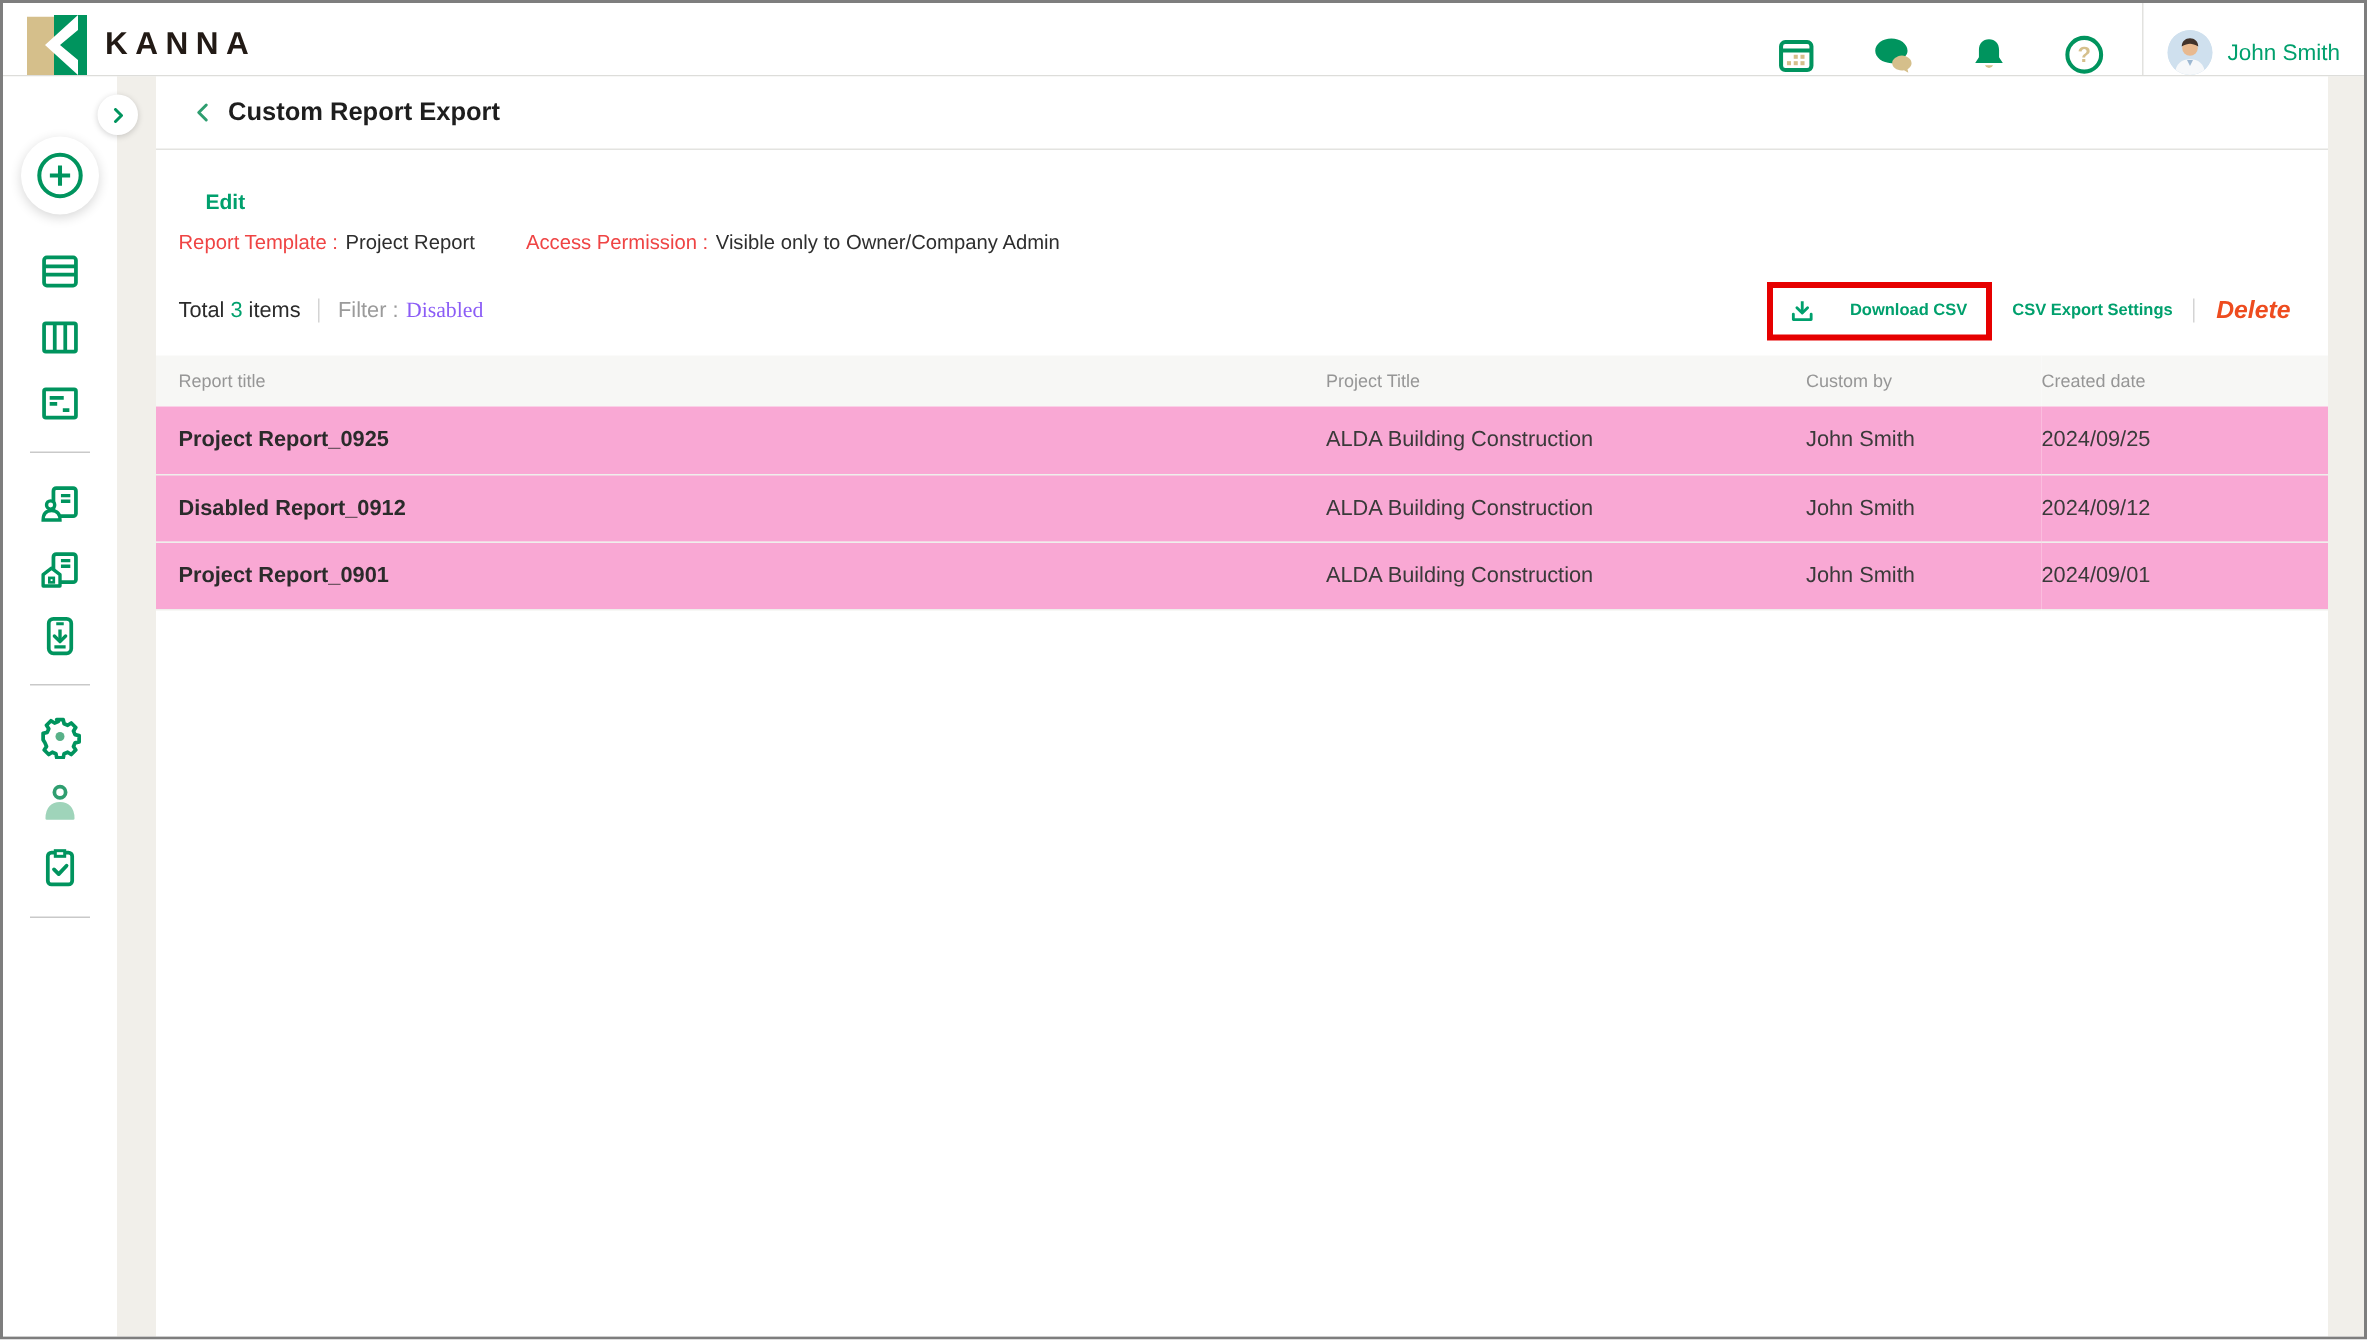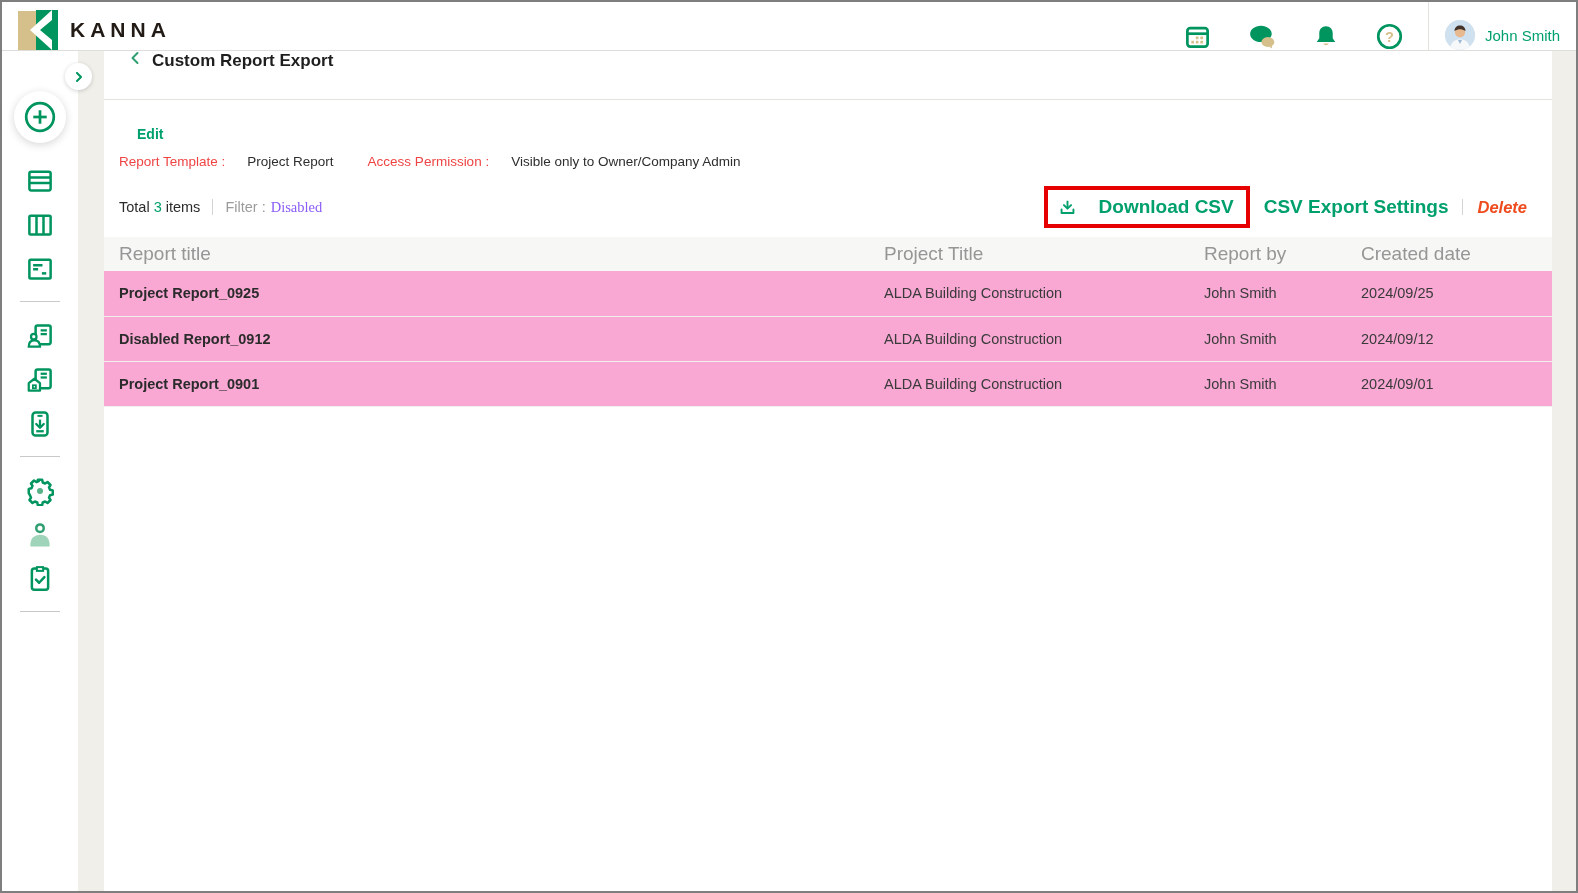--- a/index.html
+++ b/index.html
@@ -27,47 +27,47 @@
   .content { flex:1; background:#fff; display:flex; flex-direction:column; }
 
   
   .fab { width:52px; height:52px; border-radius:50%; background:#fff; box-shadow:0 2px 8px rgba(0,0,0,.16); display:flex; align-items:center; justify-content:center; margin-top:40px; cursor:pointer; border:none; }
   .side-item { width:44px; height:44px; display:flex; align-items:center; justify-content:center; cursor:pointer; background:none; border:none; }
   .side-group { display:flex; flex-direction:column; align-items:center; margin-top:16px; }
   .side-divider { width:40px; height:1px; background:#c9c9c9; margin:10px 0; }
   .toggle-btn { position:absolute; left:63px; top:61px; width:27px; height:27px; border-radius:50%; background:#fff; box-shadow:0 1px 4px rgba(0,0,0,.18); display:flex; align-items:center; justify-content:center; cursor:pointer; border:none; z-index:5; }
 
   
-  .breadcrumb-row { height:49px; display:flex; padding-left:25px; border-bottom:1px solid #e3e3e0; }
+  .breadcrumb-row { height:49px; display:flex; align-items:center; padding-left:25px; border-bottom:1px solid #e3e3e0; }
   .breadcrumb-label { font-size:17px; font-weight:bold; color:#1e1e1e; margin-left:12px; }
 
   
   .report-head { padding:26px 25px 0 15px; }
   .title-row { display:flex; align-items:baseline; }
   .report-title { font-size:23px; font-weight:bold; color:#1f1f1f; }
   .edit-link { font-size:14px; font-weight:bold; color:#00a06d; margin-left:18px; cursor:pointer; text-decoration:none; }
   .meta-row { display:flex; gap:34px; margin-top:12px; font-size:13.5px; }
   .meta-label { color:#ef4444; }
-  .meta-value { color:#2e2e2e; margin-left:22px; }
+  .meta-value { color:#2e2e2e; margin-left:5px; }
 
   
   .toolbar { display:flex; align-items:center; justify-content:space-between; padding:0 25px 0 15px; margin-top:14px; height:48px; }
   .toolbar-left { display:flex; align-items:center; font-size:14.5px; gap:12px; }
   .count-num { color:#00a06d; margin:0 4px; }
   .vbar { width:1px; height:16px; background:#d4d4d4; display:inline-block; }
   .filter-label { color:#9b9b9b; }
   .filter-value { color:#8b5cf6; margin-left:5px;font-family:Liberation Serif, serif; }
   .toolbar-right { display:flex; align-items:center; gap:14px; }
   .highlight-box { border:4px solid #e60000; padding:6px 12px 6px 10px; display:flex; align-items:center; }
-  .btn-green { display:flex; align-items:center; gap:22px; color:#00a06d; font-size:19px; font-weight:bold; background:none; border:none; cursor:pointer; font-family:inherit; }
+  .btn-green { display:flex; align-items:center; gap:22px; color:#00a06d; font-size:11px; font-weight:bold; background:none; border:none; cursor:pointer; font-family:inherit; }
   .btn-delete { color:#ee4c1f; font-size:16.5px; font-weight:bold; background:none; border:none; cursor:pointer; font-family:inherit;font-style:italic; }
 
   
   .report-table { width:100%; border-collapse:collapse; table-layout:fixed; margin-top:6px; }
-  .report-table thead th { background:#f7f7f5; color:#969696; font-weight:normal; font-size:19px; text-align:left; height:34px; }
+  .report-table thead th { background:#f7f7f5; color:#969696; font-weight:normal; font-size:12px; text-align:left; height:34px; }
   .report-table th:first-child, .report-table td:first-child { padding-left:15px; }
   .report-table tbody td { height:45px; font-size:14.5px; color:#3a3a3a; border-bottom:1px solid #efefec; }
   .report-table tbody td.report-name { font-weight:bold; color:#2b2b2b; }
   .report-table tbody tr { cursor:pointer; background:#f9a8d4; }
 </style>
 </head>
 <body>
 
 <div class="page">
 
@@ -293,21 +293,21 @@
         <colgroup>
             <col style="width:780px;">
             <col style="width:320px;">
             <col style="width:157px;">
             <col>
           </colgroup>
         <thead>
           <tr>
             <th>Report title</th>
             <th>Project Title</th>
-            <th>Report by</th>
+            <th>Custom by</th>
             <th>Created date</th>
           </tr>
         </thead>
         <tbody>
           <tr>
             <td class="report-name">Project Report_0925</td>
             <td>ALDA Building Construction</td>
             <td>John Smith</td>
             <td>2024/09/25</td>
           </tr>

